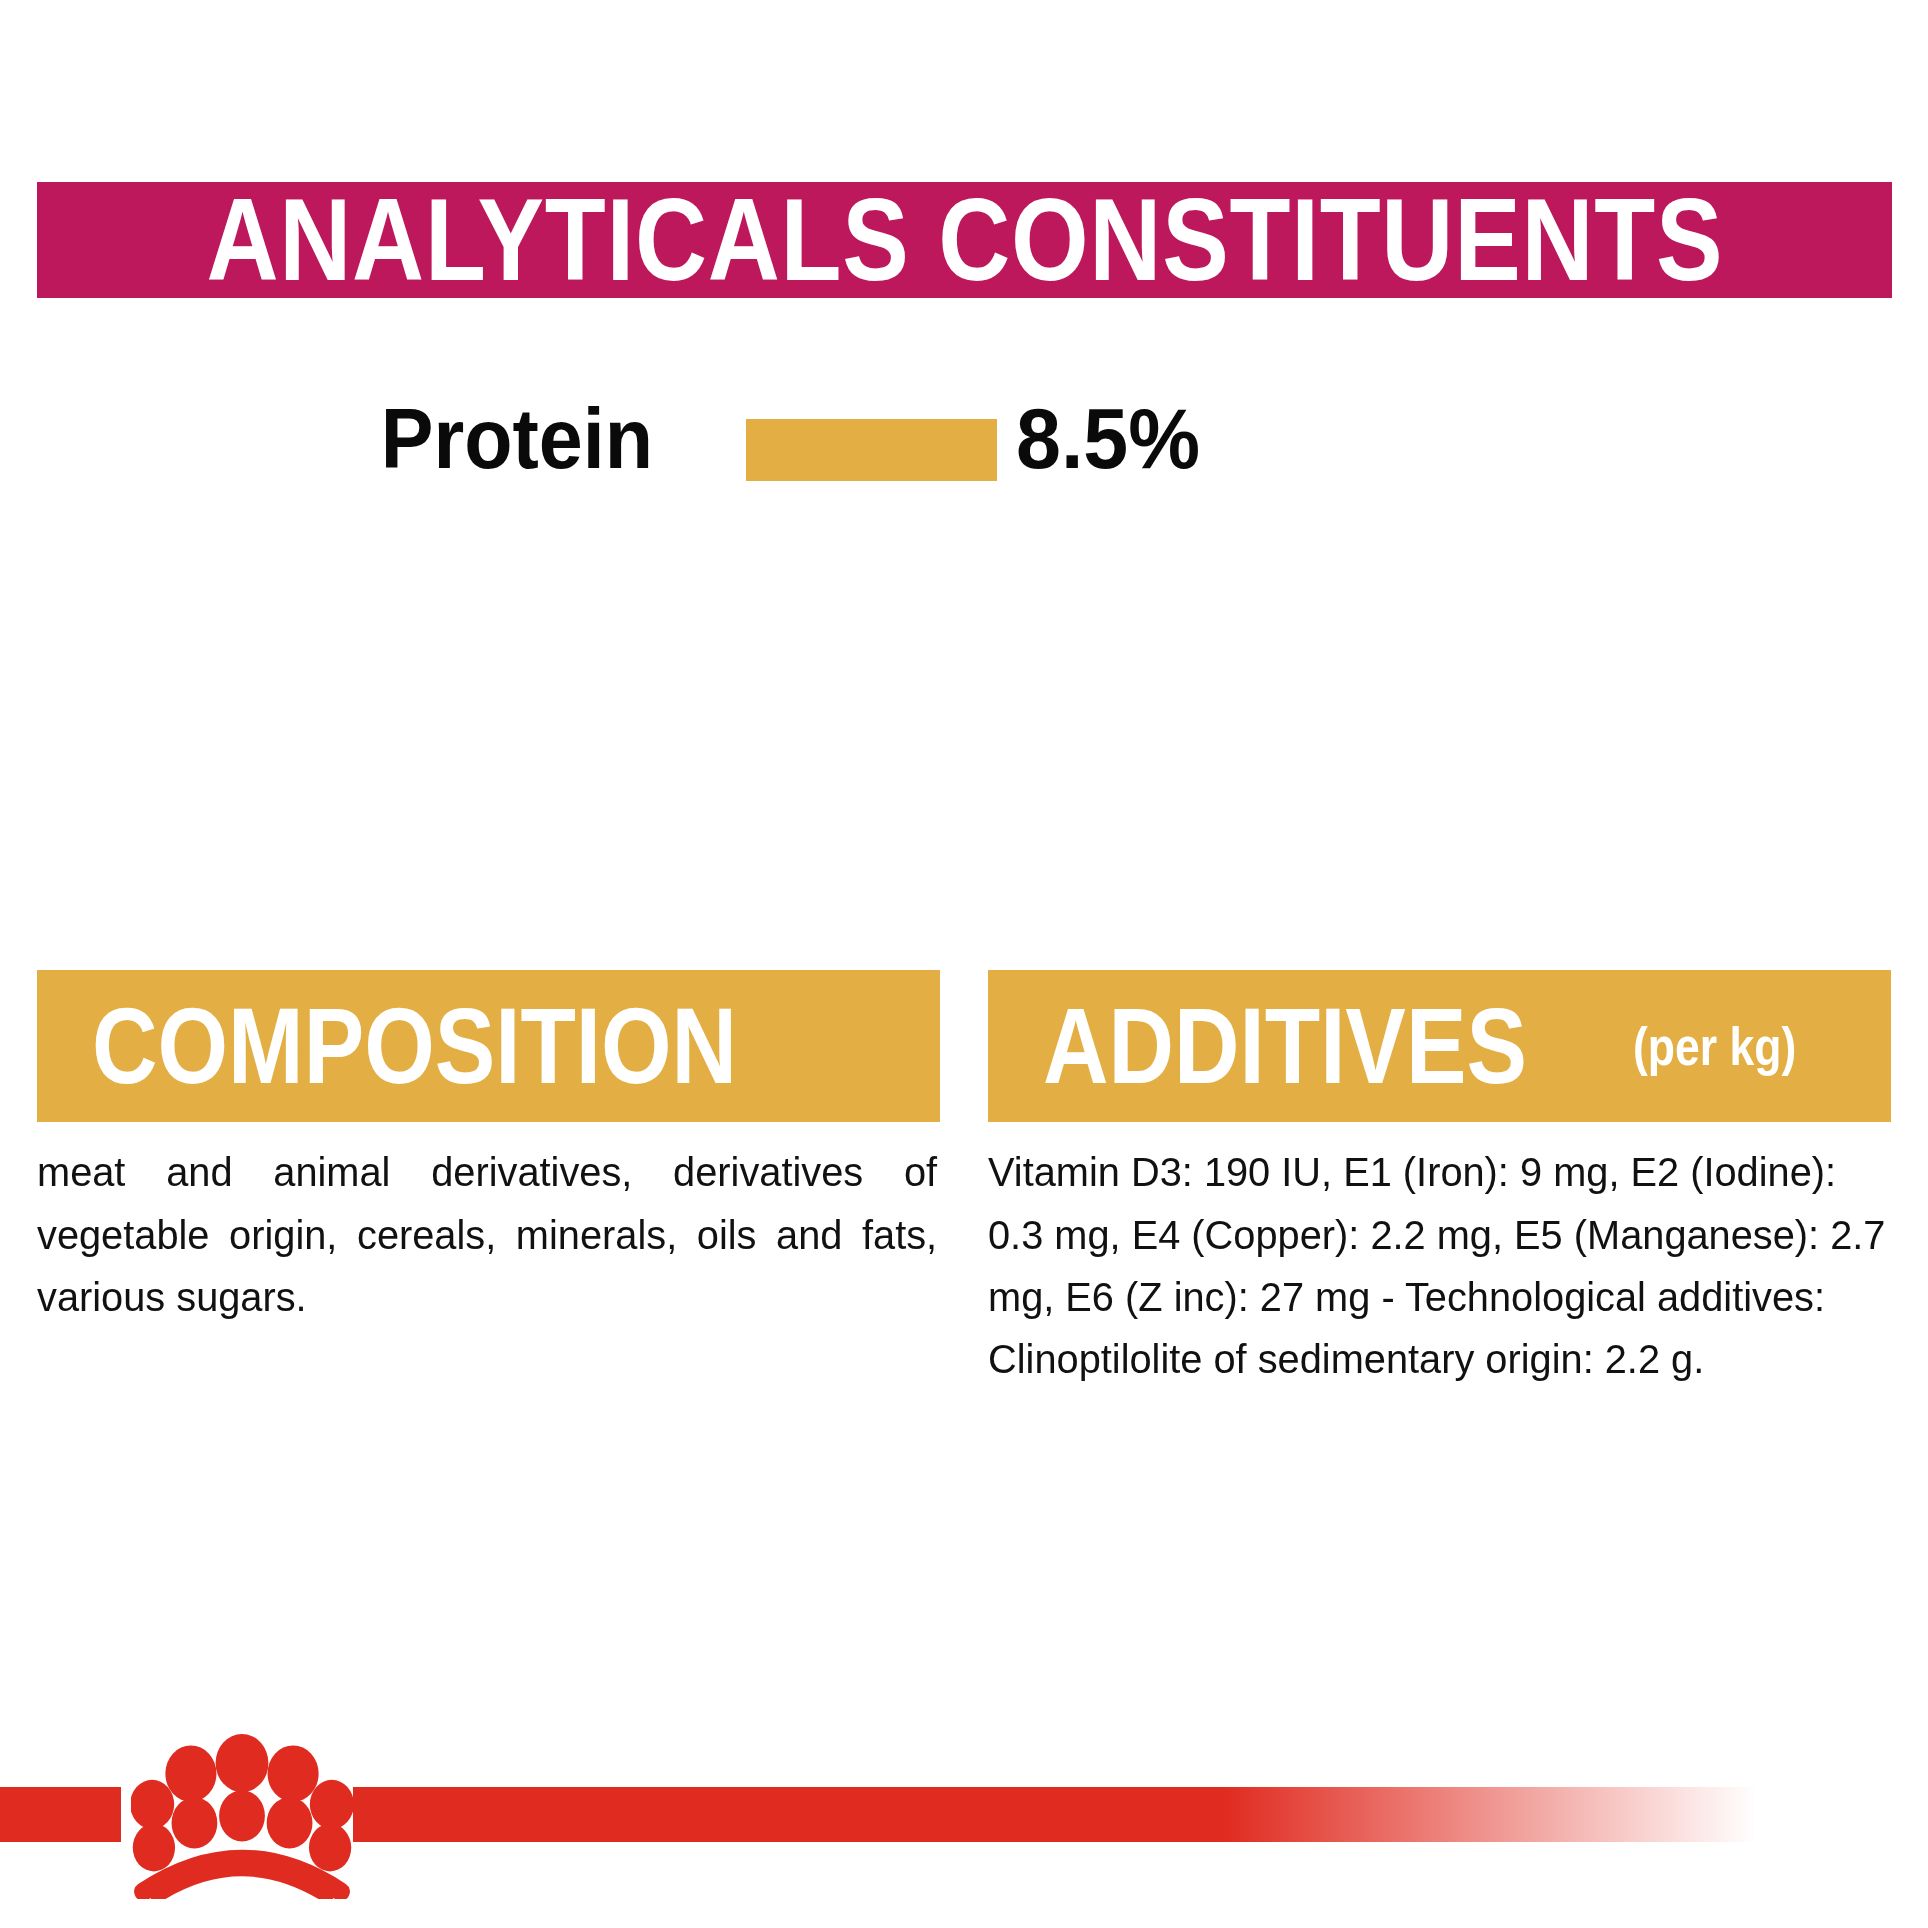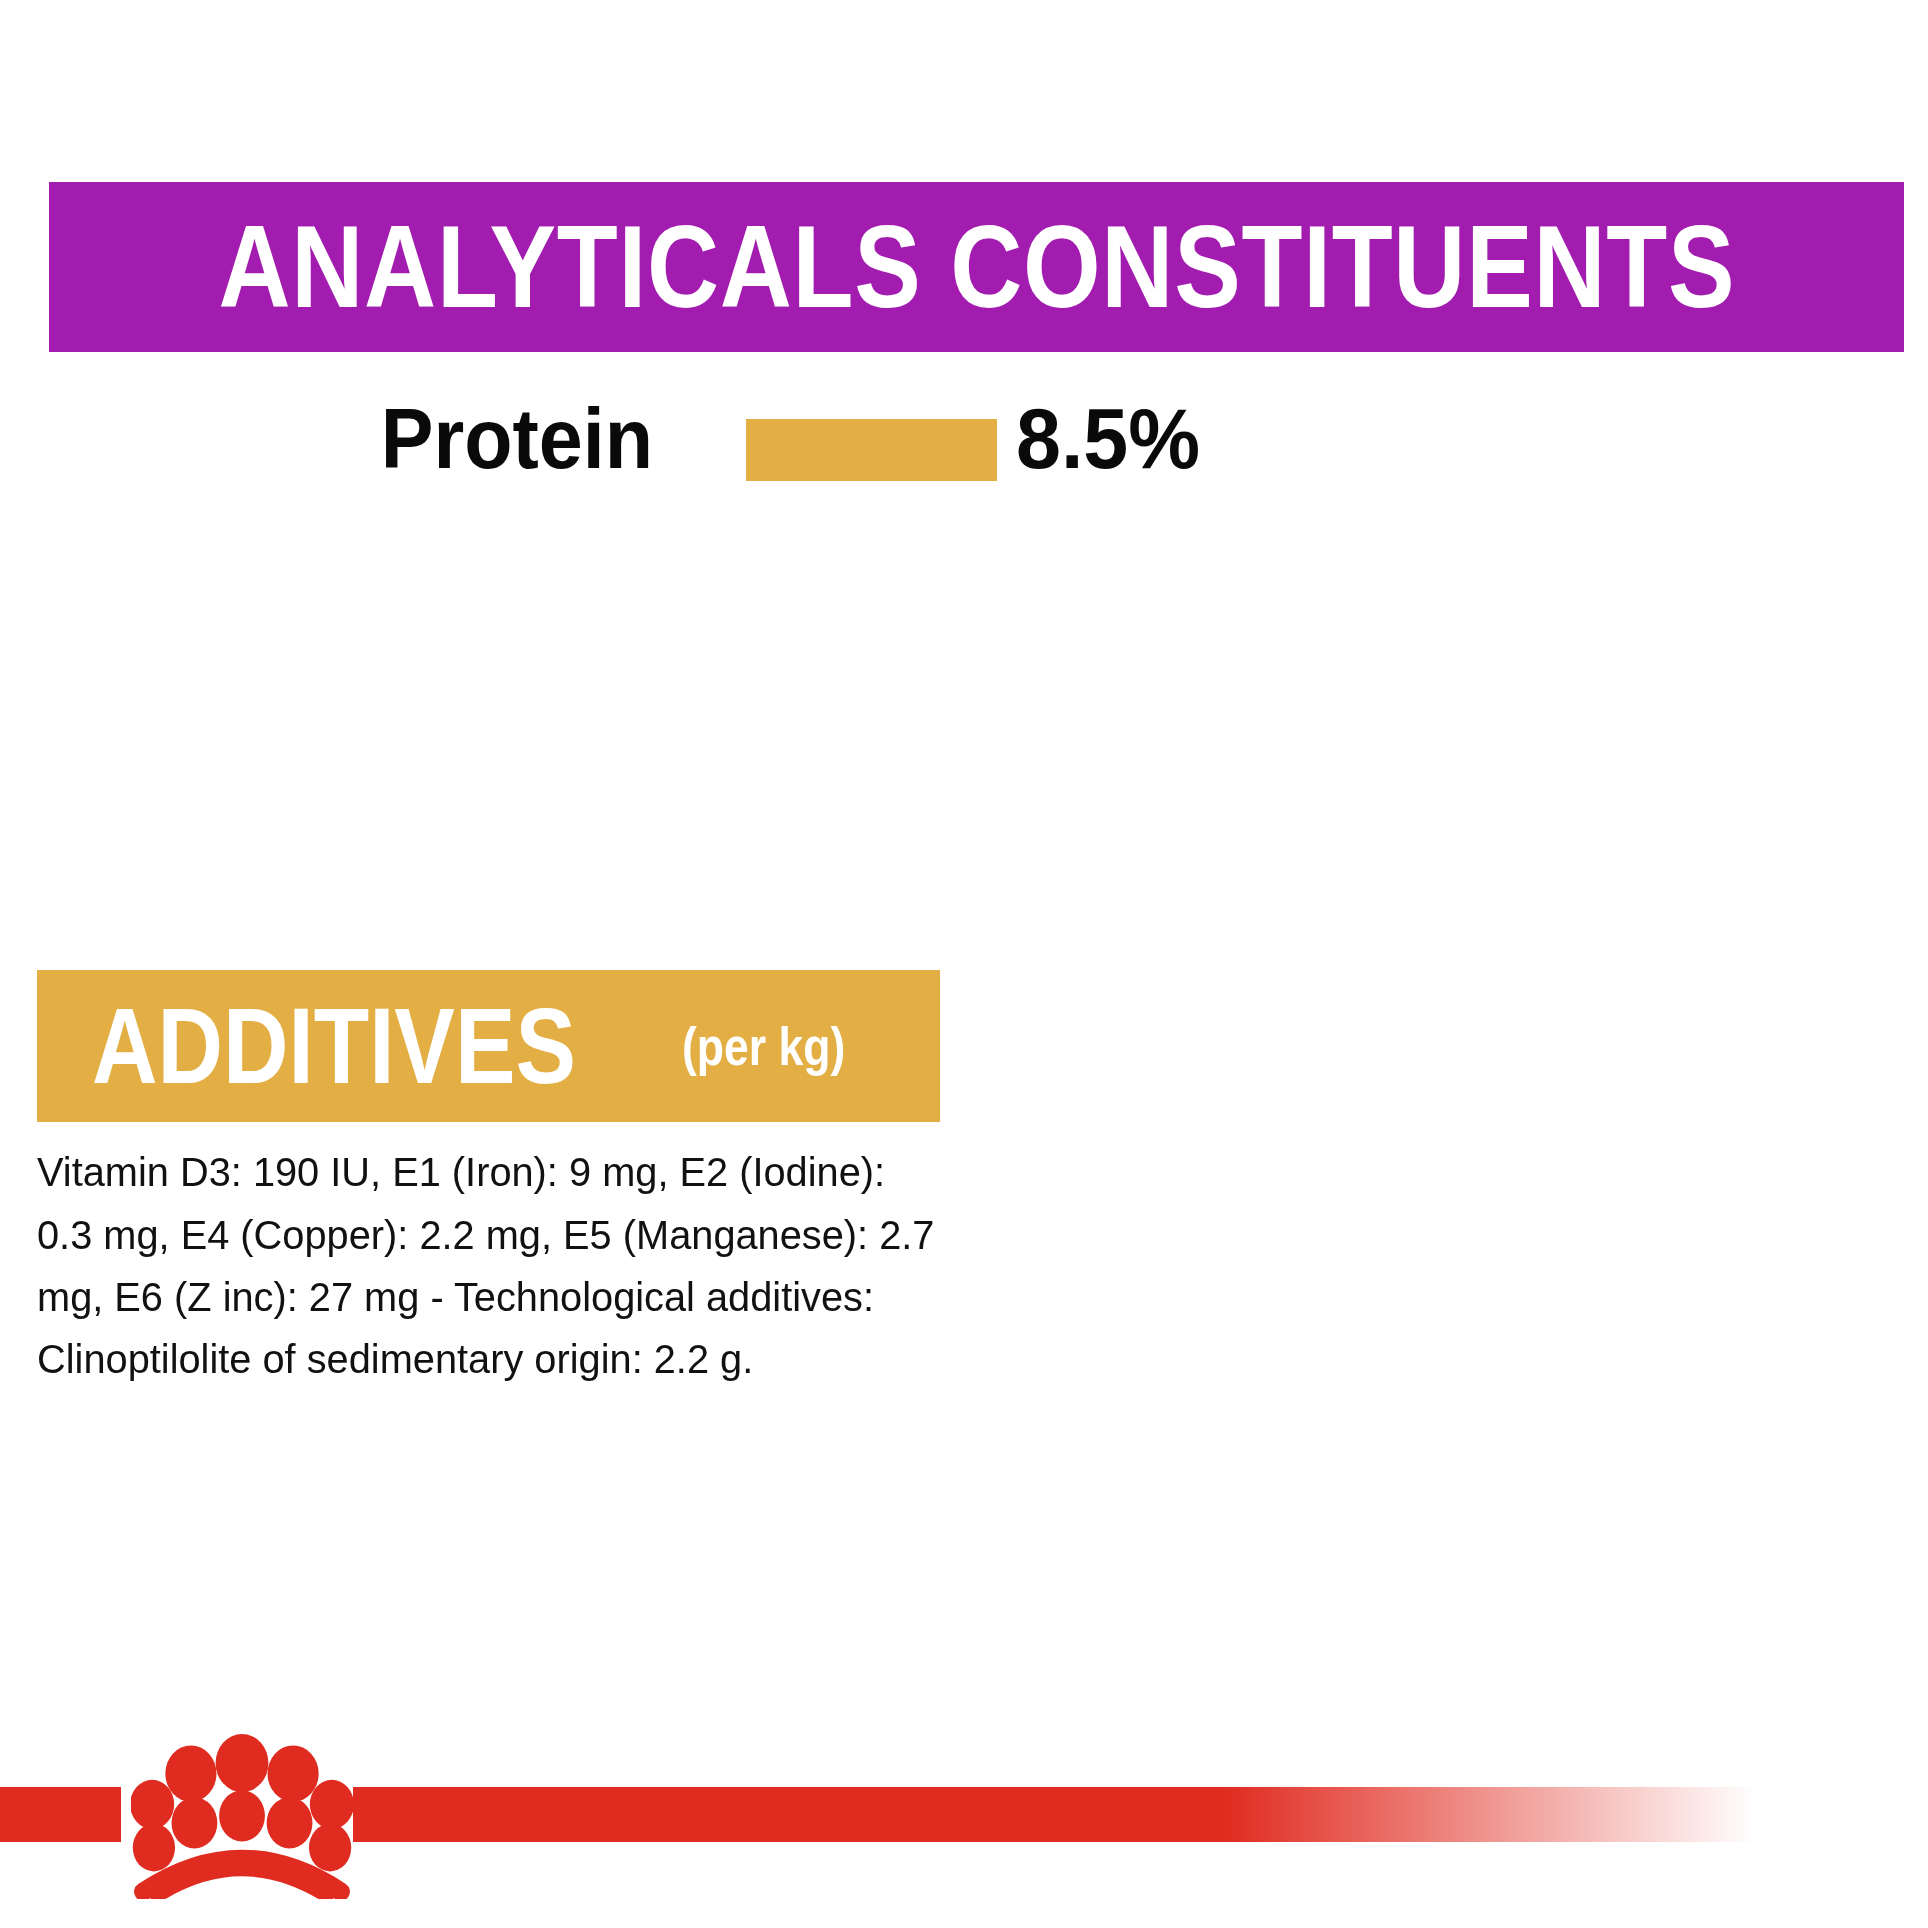--- a/index.html
+++ b/index.html
@@ -19,26 +19,25 @@
     position: absolute;
     inset: 0;
   }
 
   
   .header-band {
     position: absolute;
     left: 37px;
     top: 182px;
     width: 1855px;
-    height: 170px;
-    background: #a21caf;
+    height: 116px;
+    background: #be185d;
     display: flex;
     align-items: center;
     justify-content: center;
-    margin-left: 12px;
   }
   .header-band-title {
     color: #ffffff;
     font-family: "Liberation Sans Narrow", "Liberation Sans", sans-serif;
     font-weight: bold;
     font-size: 116px;
     line-height: 1;
     letter-spacing: 0.9px;
     transform: scaleX(0.86);
     transform-origin: center center;
@@ -185,20 +184,26 @@
         <div class="nutrient-value">8.5%</div>
       </div>
     </div>
 
 
 
   </div>
 
   <div class="panels">
 
+    <div class="panel">
+      <div class="panel-header">
+        <div class="panel-title">COMPOSITION</div>
+      </div>
+      <div class="panel-body">meat and animal derivatives, derivatives of vegetable origin, cereals, minerals, oils and fats, various sugars.</div>
+    </div>
 
     <div class="panel">
       <div class="panel-header">
         <div class="panel-title">ADDITIVES</div>
         <div class="panel-title panel-title-suffix">(per kg)</div>
       </div>
       <div class="panel-body no-justify">Vitamin D3: 190 IU, E1 (Iron): 9 mg, E2 (Iodine): 0.3 mg, E4 (Copper): 2.2 mg, E5 (Manganese): 2.7 mg, E6 (Z inc): 27 mg - Technological additives: Clinoptilolite of sedimentary origin: 2.2 g.</div>
     </div>
 
   </div>

